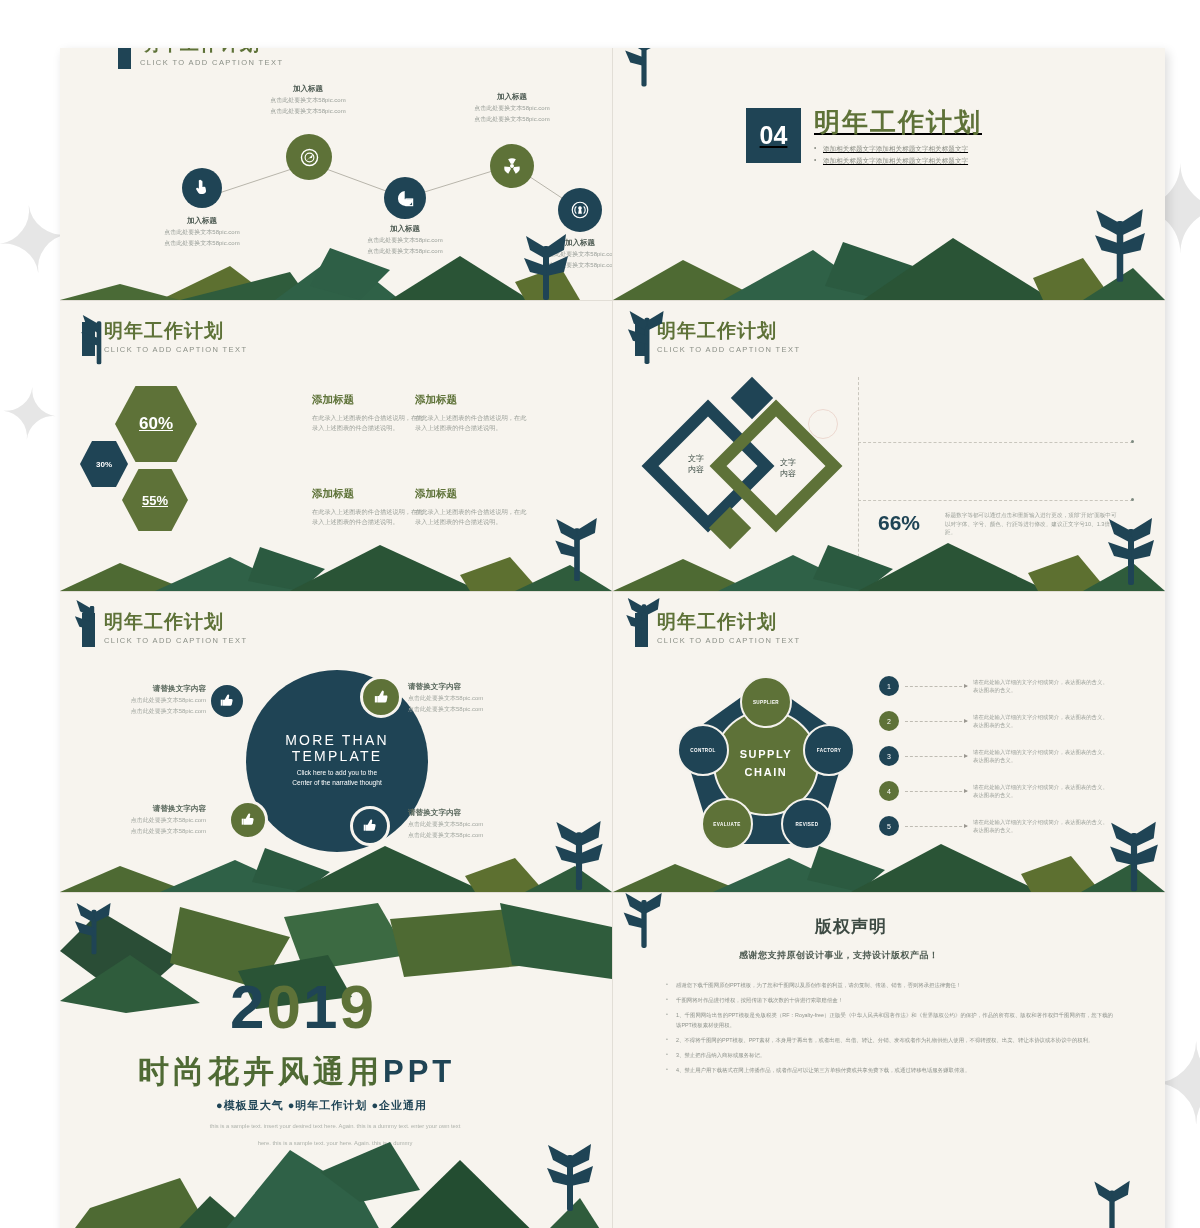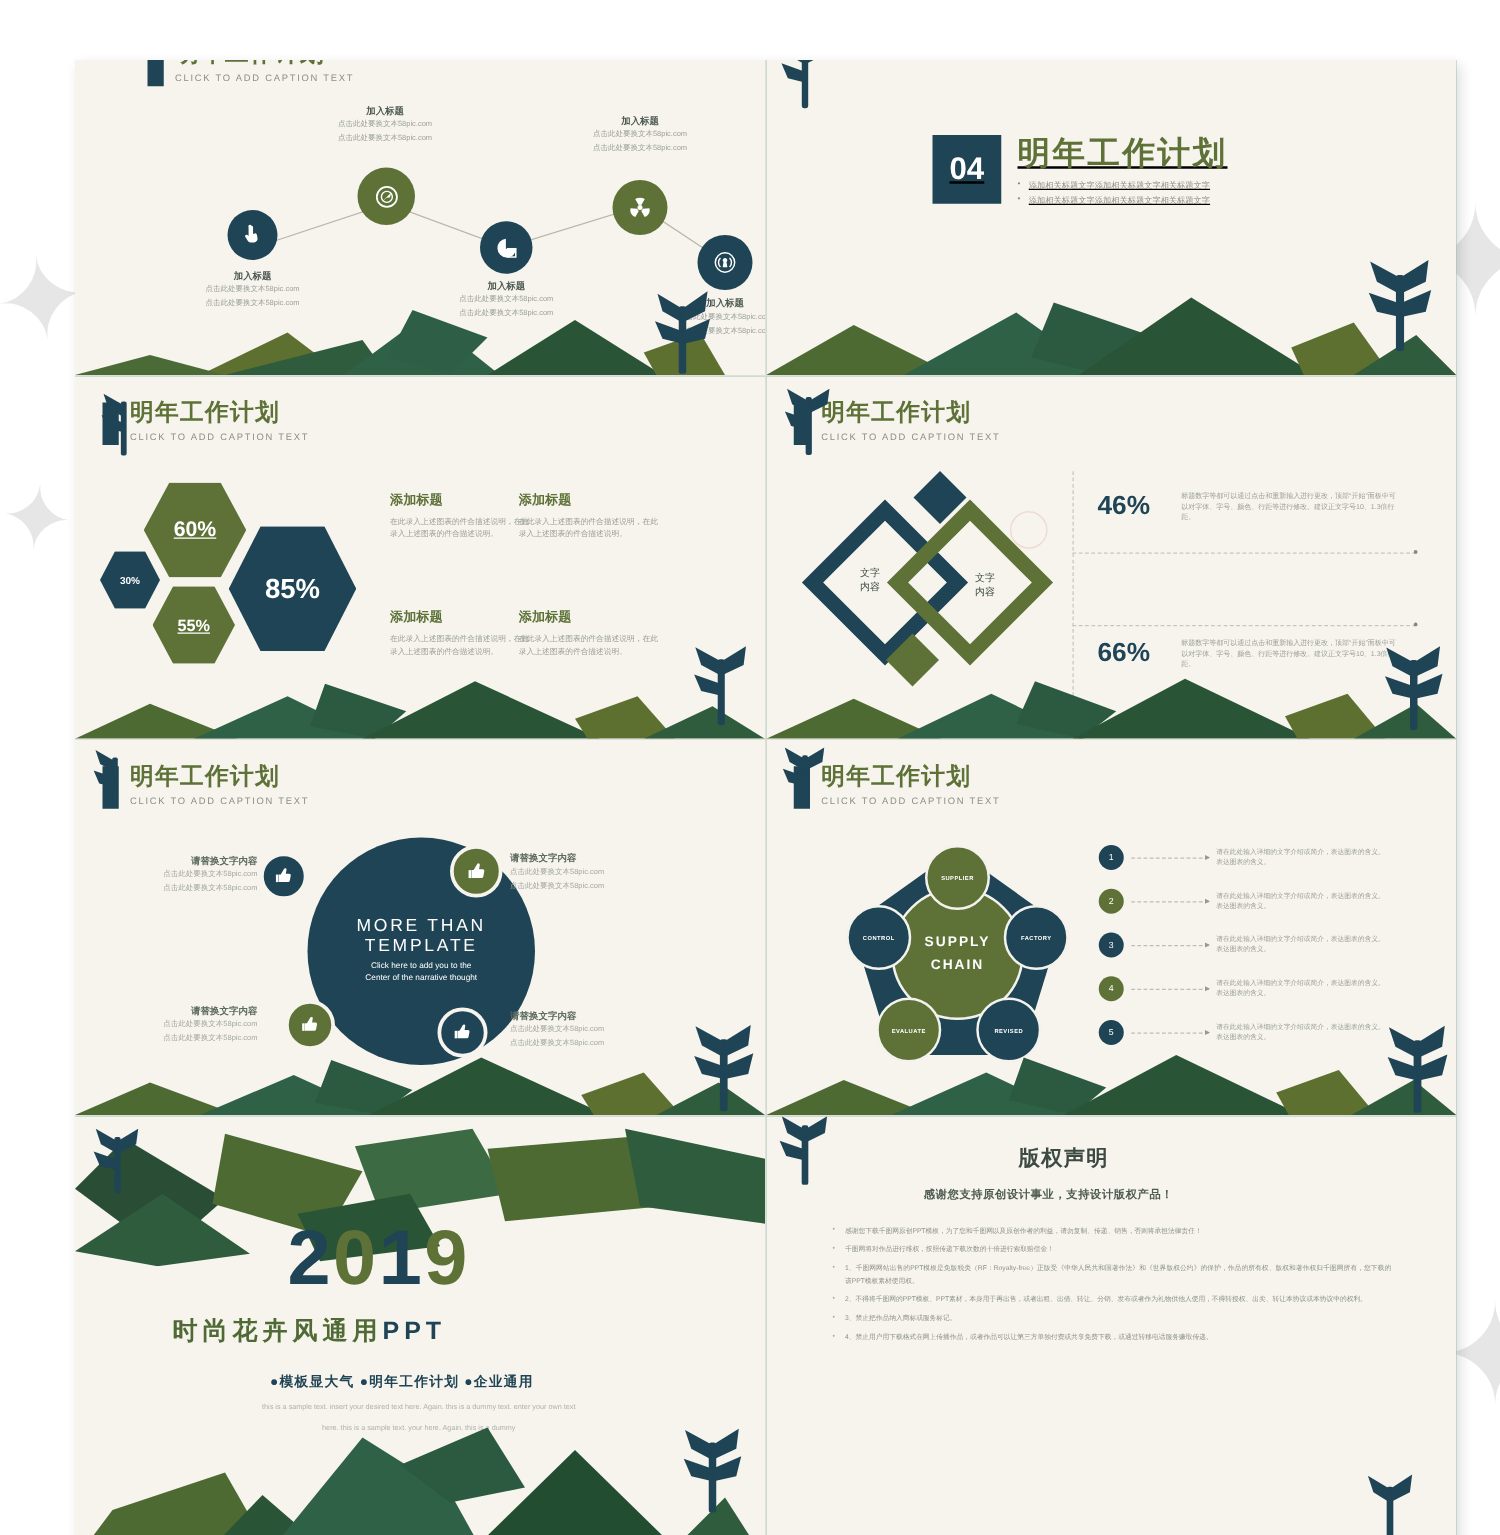--- a/index.html
+++ b/index.html
@@ -115,21 +115,21 @@
   .lrow .ln:after{ content:""; position:absolute; right:-1px; top:-2.5px; border-left:4px solid #9a9790;
                    border-top:2.5px solid transparent; border-bottom:2.5px solid transparent;}
   .lrow .tx{ font-size:5.4px; color:#9a9f98; line-height:8.4px; width:135px;}
 
   
   .year{ position:absolute; font-size:62px; font-weight:bold; letter-spacing:2px; display:flex; }
   .year span:nth-child(1){ color:#1f4455; }
   .year span:nth-child(2){ color:#5e7238; }
   .year span:nth-child(3){ color:#1f4455; }
   .year span:nth-child(4){ color:#5e7238; }
-  .subttl{ position:absolute; font-size:20px; font-weight:bold; color:#4f6a34; letter-spacing:4px; }
+  .subttl{ position:absolute; font-size:31px; font-weight:bold; color:#4f6a34; letter-spacing:4px; }
   .subttl .dk{ color:#1f4455; }
   .bullets{ position:absolute; font-size:11px; font-weight:bold; color:#1f4455; letter-spacing:1px; }
   .cv-small{ position:absolute; font-size:5.8px; color:#aeb2ab; text-align:center; line-height:11px; width:330px;}
 
   
   .cr-h{ position:absolute; font-size:17px; font-weight:bold; color:#3d4a43; letter-spacing:1px;}
   .cr-s{ position:absolute; font-size:9px; font-weight:bold; color:#4e5b52; letter-spacing:.5px;}
   .cr-list{ position:absolute; width:450px; }
   .cr-list li{ list-style:none; font-size:5.4px; color:#8d928b; line-height:9.2px;
                padding-left:13px; position:relative; margin-bottom:6px; text-align:justify;}
@@ -306,23 +306,20 @@
 
       <div class="hex hexcol-olive" style="left:55px; top:85px; width:82px; height:76px; font-size:17px;">
         <span>60%</span>
       </div>
       <div class="hex hexcol-navy" style="left:20px; top:140px; width:48px; height:46px; font-size:8px;">
         <span>30%</span>
       </div>
       <div class="hex hexcol-olive" style="left:62px; top:168px; width:66px; height:62px; font-size:13px;">
         <span>55%</span>
       </div>
-      <div class="hex hexcol-navy" style="left:123px; top:120px; width:102px; height:100px; font-size:22px;">
-        <span>85%</span>
-      </div>
 
       <div class="txtblk" style="left:252px; top:92px;">
         <div class="h">添加标题</div>
         <div class="p">在此录入上述图表的件合描述说明，在此录入上述图表的件合描述说明。</div>
       </div>
       <div class="txtblk" style="left:355px; top:92px;">
         <div class="h">添加标题</div>
         <div class="p">在此录入上述图表的件合描述说明，在此录入上述图表的件合描述说明。</div>
       </div>
       <div class="txtblk" style="left:252px; top:186px;">
@@ -383,24 +380,20 @@
         <div>文字</div>
         <div>内容</div>
       </div>
       <div class="dlabel" style="left:150px; top:156px; width:50px;">
         <div>文字</div>
         <div>内容</div>
       </div>
 
       <div class="vline" style="left:245px; top:76px; height:200px;"></div>
 
-      <div class="pctrow" style="left:265px; top:92px;">
-        <div class="v navy">46%</div>
-        <div class="d">标题数字等都可以通过点击和重新输入进行更改，顶部“开始”面板中可以对字体、字号、颜色、行距等进行修改。建议正文字号10、1.3倍行距。</div>
-      </div>
       <div class="dash" style="left:245px; top:141px; width:275px;"></div>
       <div class="dot" style="left:518px; top:139px;"></div>
 
       <div class="dash" style="left:245px; top:199px; width:275px;"></div>
       <div class="dot" style="left:518px; top:197px;"></div>
 
       <div class="pctrow" style="left:265px; top:210px;">
         <div class="v navy">66%</div>
         <div class="d">标题数字等都可以通过点击和重新输入进行更改，顶部“开始”面板中可以对字体、字号、颜色、行距等进行修改。建议正文字号10、1.3倍行距。</div>
       </div>

